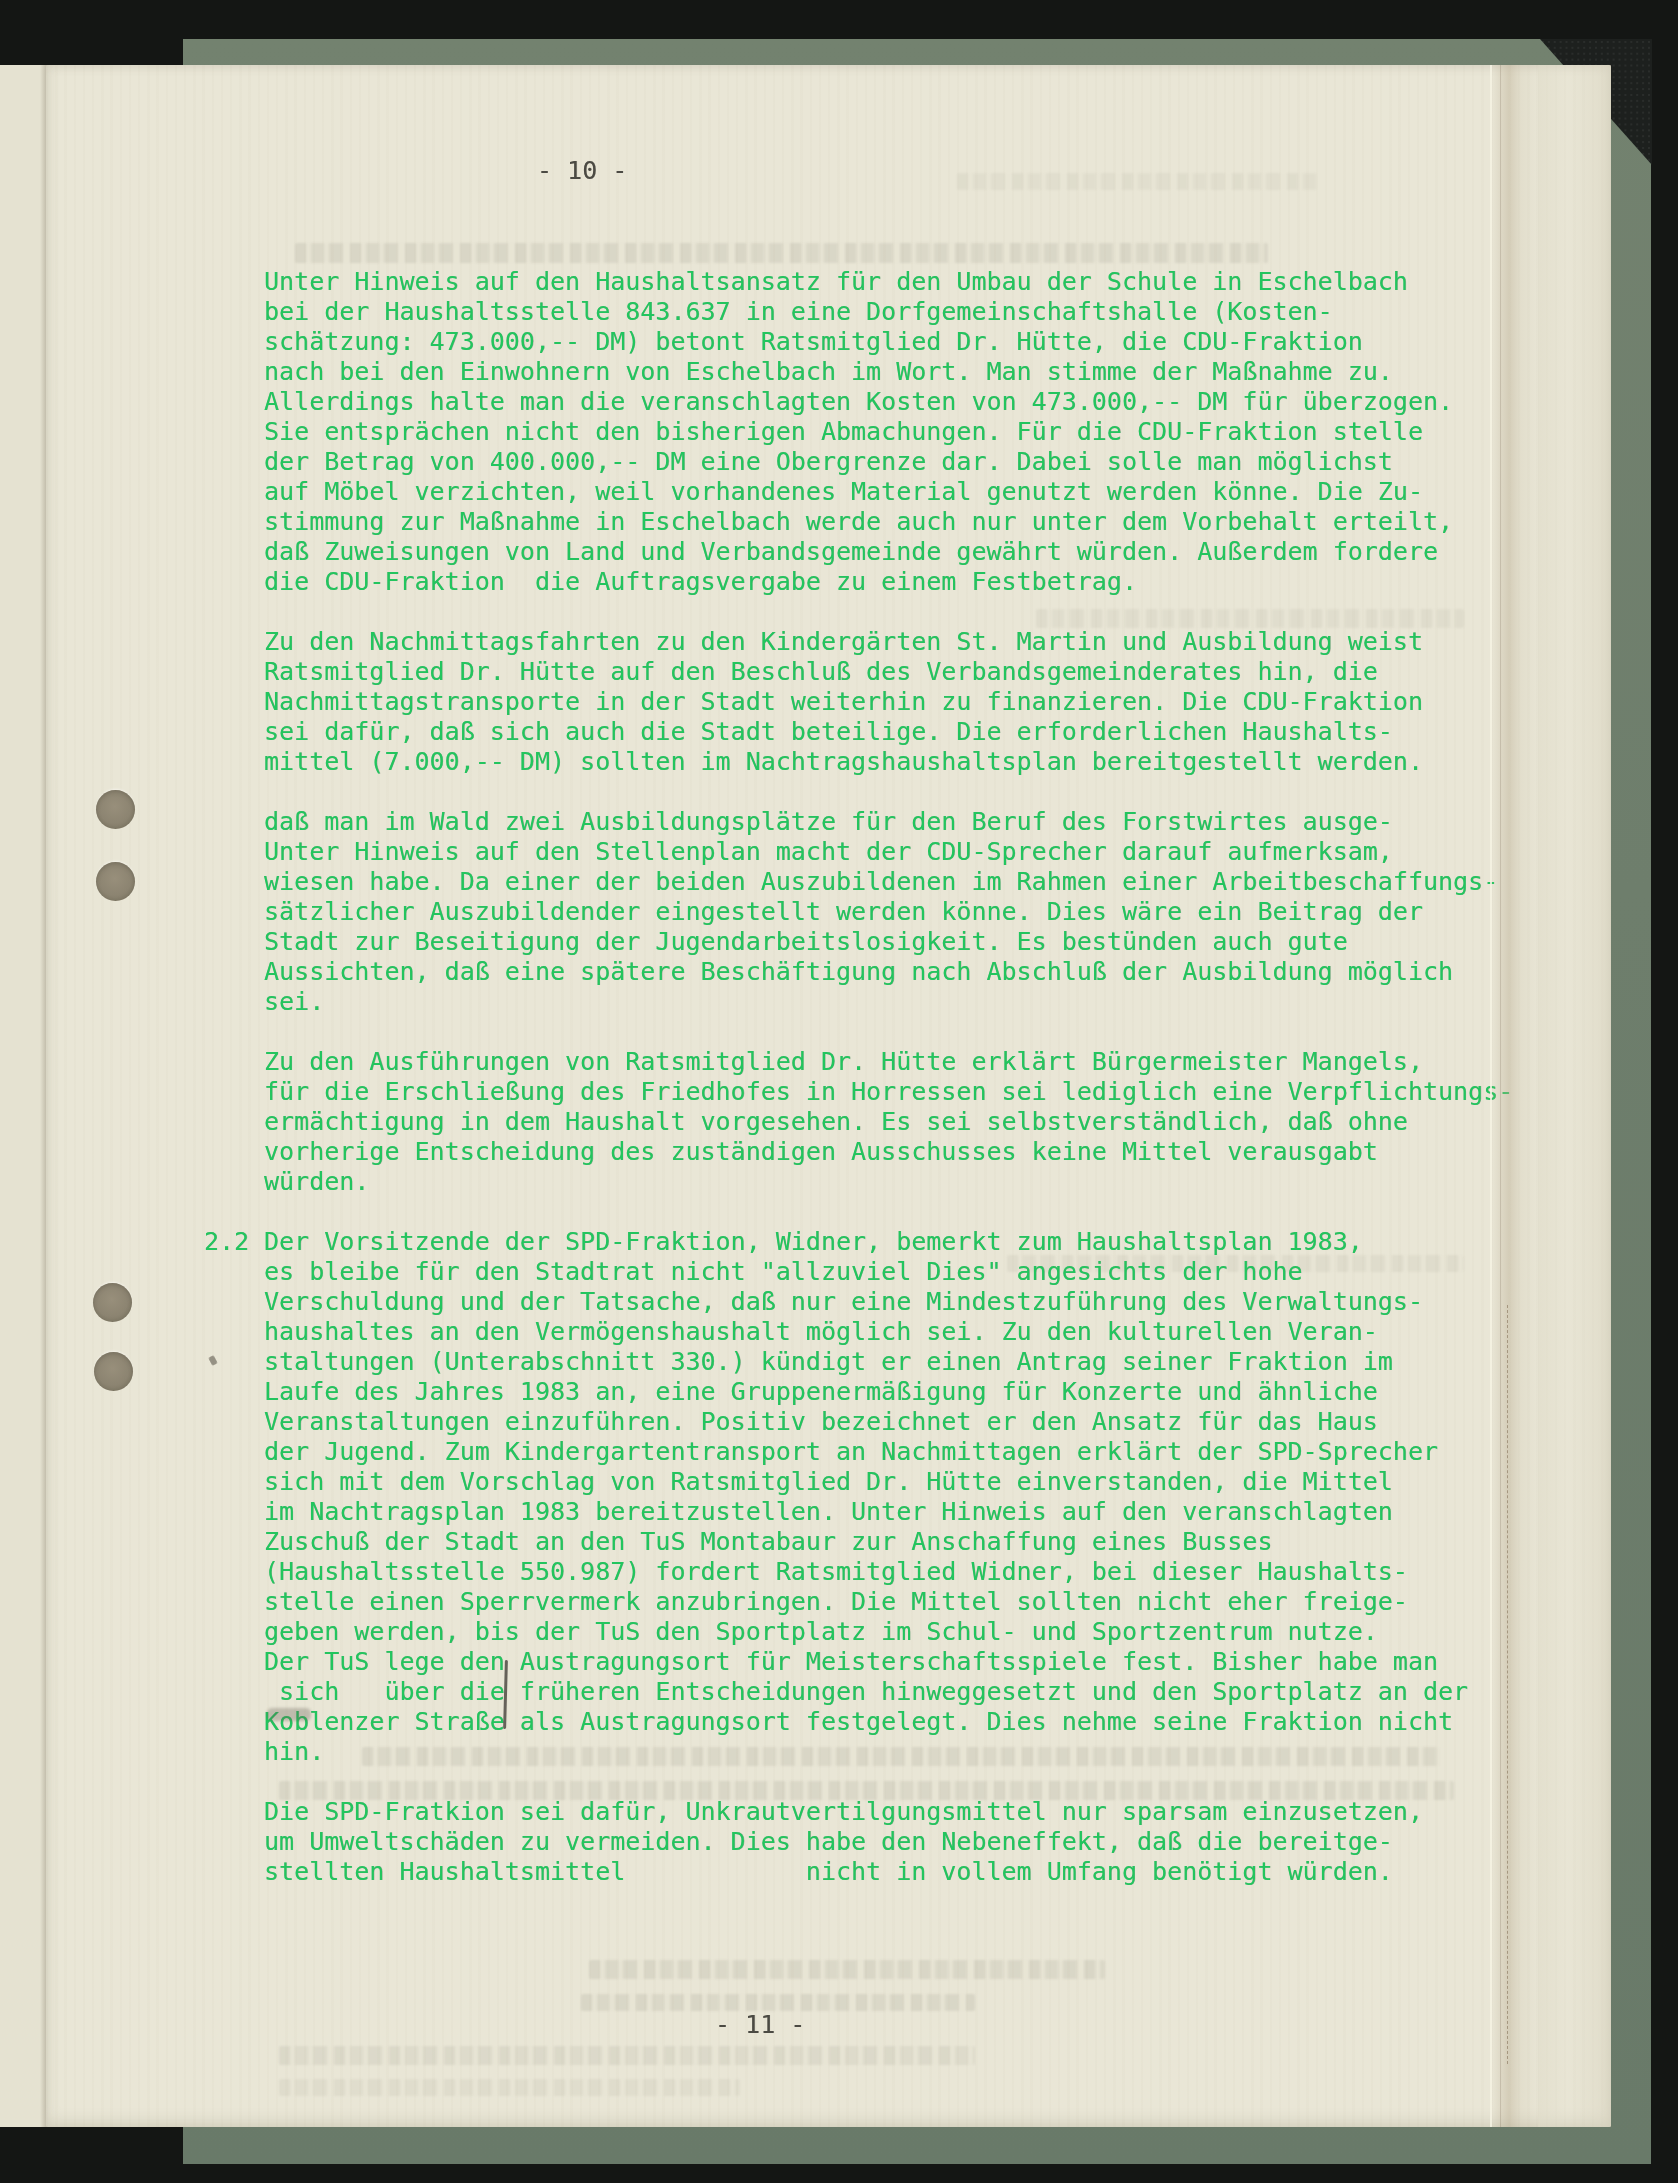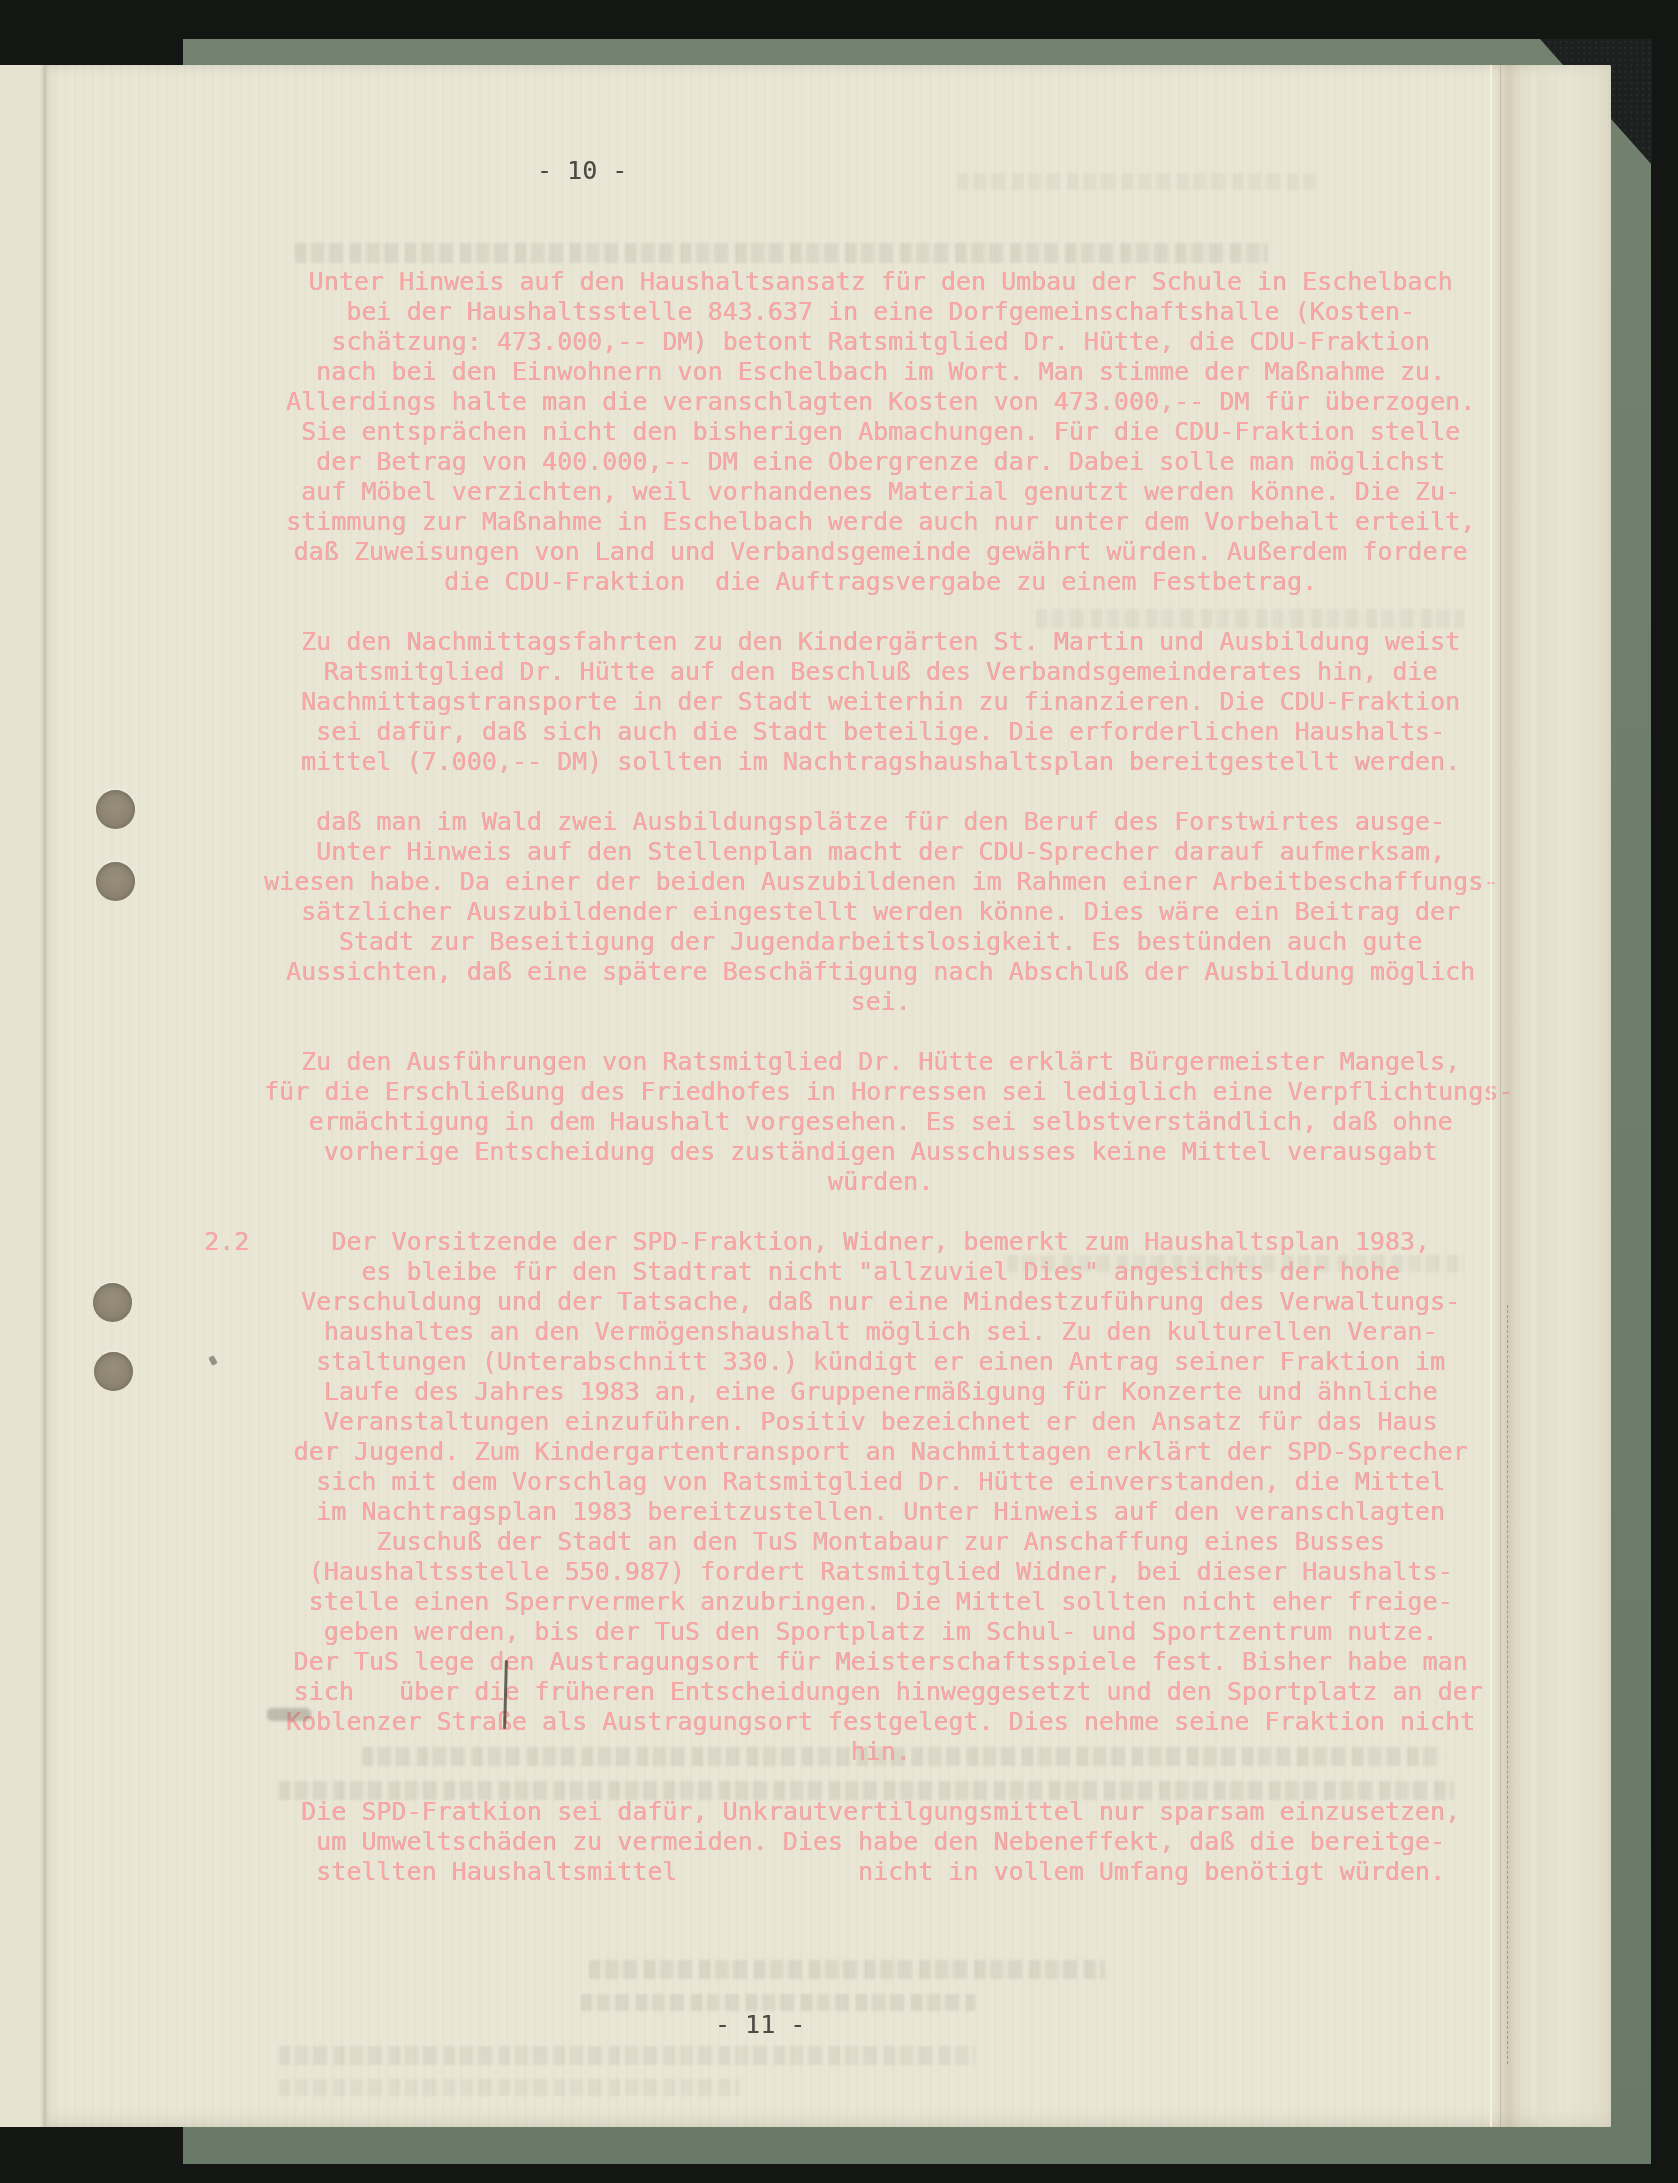--- a/index.html
+++ b/index.html
@@ -1,20 +1,19 @@
 <!DOCTYPE html>
 <html style="font-size:13.4px"><head>
 <meta charset="utf-8">
 <style>
   html,body{margin:0;padding:0;background:#141614;}
   #scene{
     position:relative;width:1678px;height:2183px;overflow:hidden;
     background:#141614;
     font-family:"DejaVu Sans Mono","Liberation Mono",monospace;
-    text-align:center;
   }
   
   .cover{
     position:absolute;left:183px;top:39px;width:1468px;height:2125px;
     background:linear-gradient(180deg,#73826f 0%,#6e7e6c 40%,#697a69 100%);
   }
   
   .corner{
     position:absolute;left:1540px;top:39px;width:112px;height:126px;
     background-color:#1d201e;
@@ -69,21 +68,21 @@
   }
   
   .hole{
     position:absolute;width:39px;height:39px;border-radius:50%;
     background:radial-gradient(circle at 48% 42%, #988f7b 0%, #8c8471 55%, #7f7865 78%, rgba(200,195,176,0.85) 88%, rgba(233,230,214,0) 100%);
     box-shadow:0 -1.7px 2.5px -0.8px rgba(255,255,255,0.5), inset 0 1.7px 4.2px rgba(60,55,45,0.25);
   }
   
   .text-body{
     position:absolute;left:264px;top:267px;width:1233px;
-    color:#fca5a5;font-size:25px;line-height:30px;
+    color:#22c55e;font-size:25px;line-height:30px;
     text-shadow:0.3px 0.3px 0.3px rgba(70,68,60,0.35);
   }
   .para{position:relative;margin:0 0 30px 0;}
   .line{white-space:pre;height:30px;overflow:visible;}
   .section-num{position:absolute;left:-60px;top:0;}
   .pagenum{
     position:absolute;color:#4b4a43;font-size:25px;line-height:29px;white-space:pre;
     text-shadow:0.3px 0.3px 0.3px rgba(70,68,60,0.35);
   }
   #pn-top{left:537px;top:156px;}

